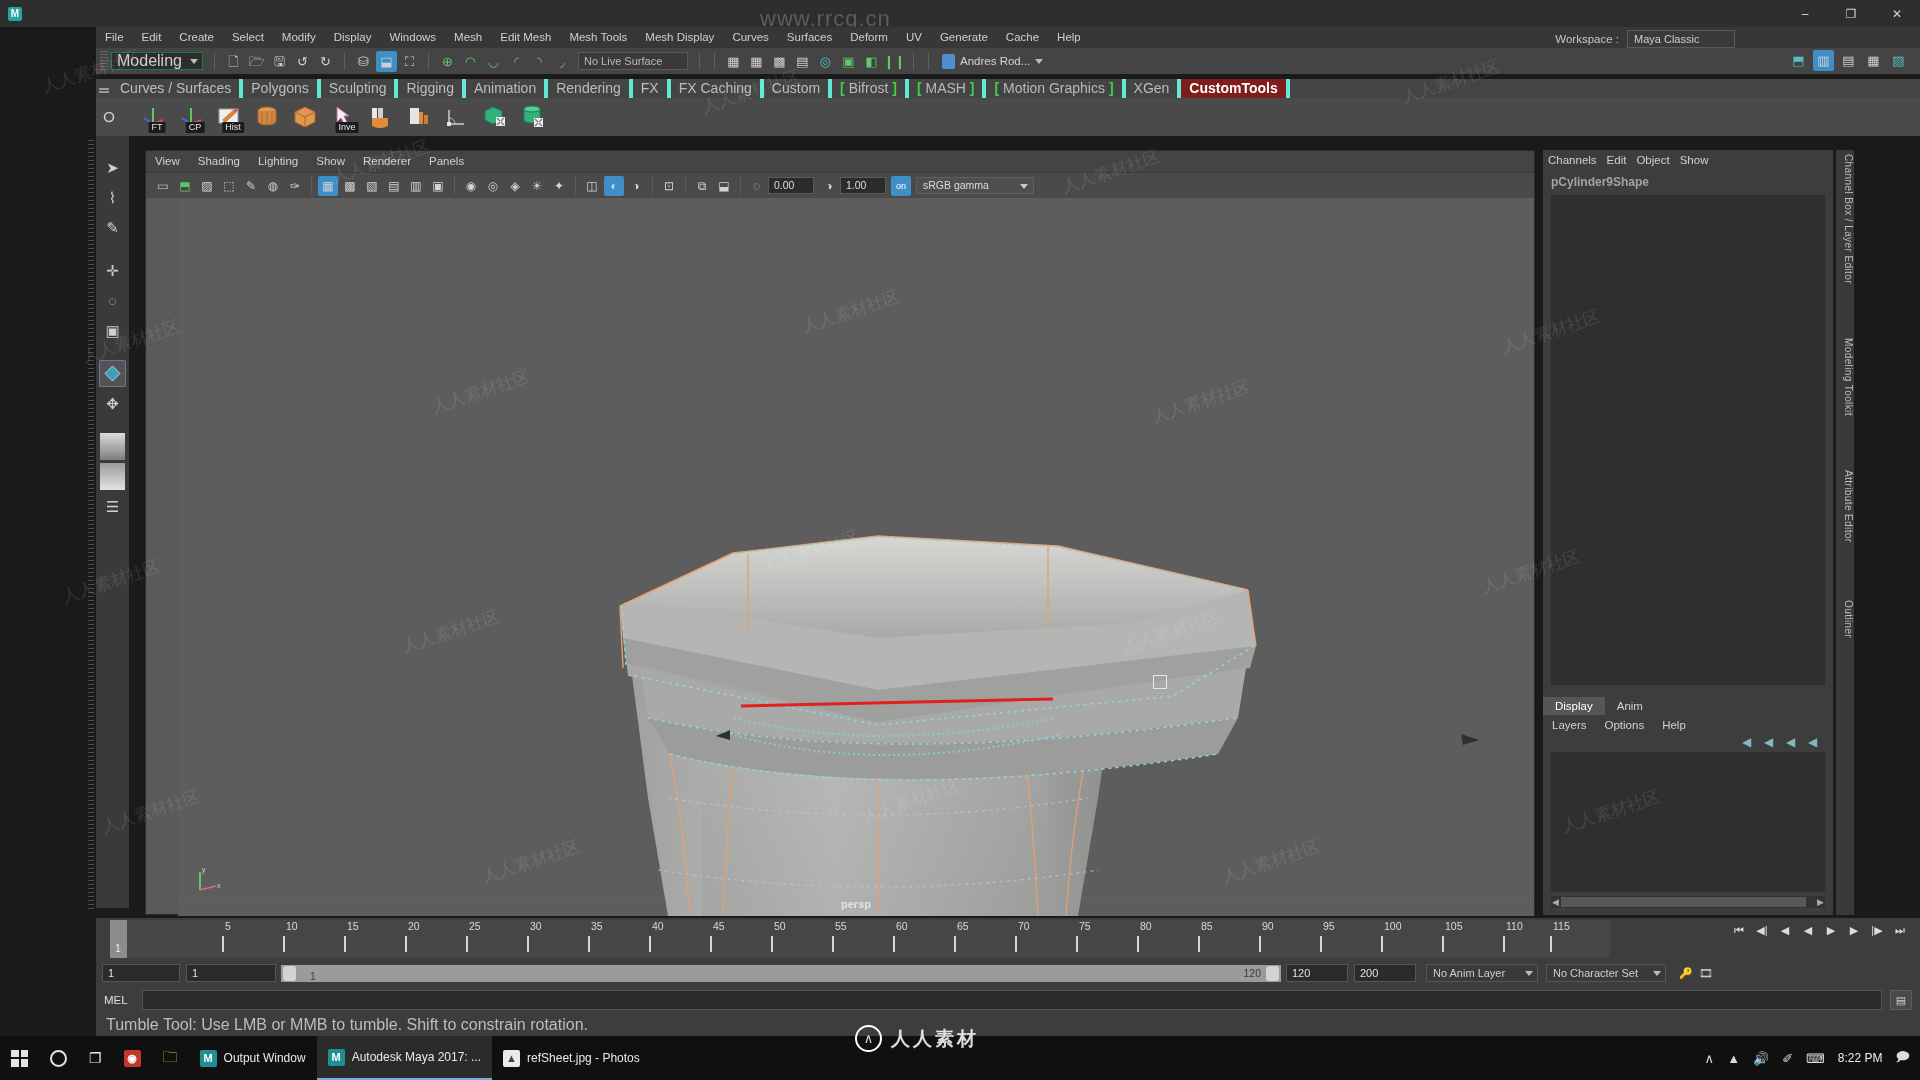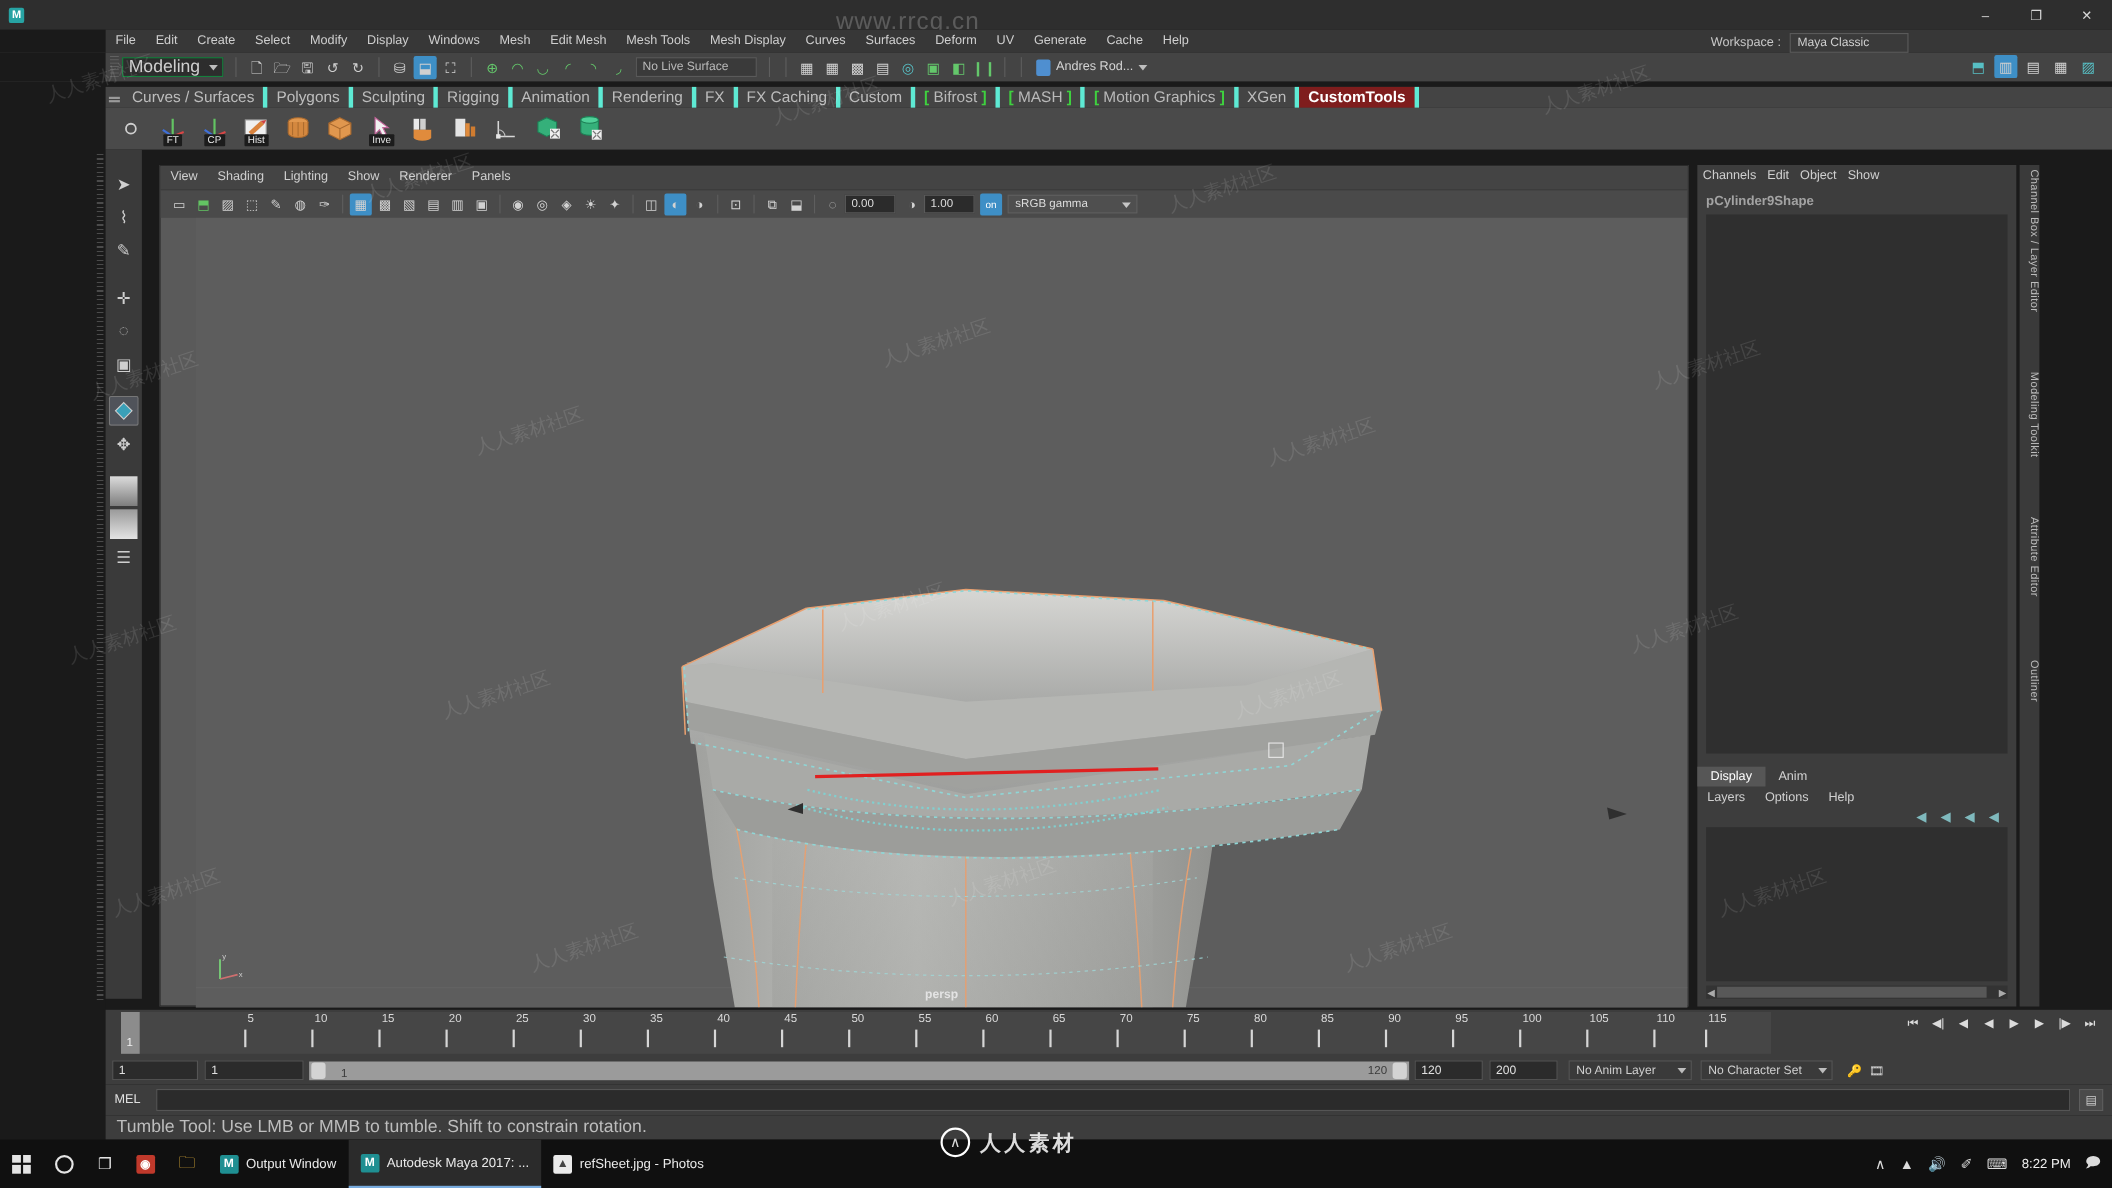--- a/index.html
+++ b/index.html
@@ -63,21 +63,21 @@
     box-shadow:0 3px 0 #9a9a9a; }
   .stab { font-size:14px; color:#bdbdbd; padding:0 8px; line-height:19px; border-right:4px solid #5eead4;
     white-space:nowrap; }
   .stab.active { background:#7f1d1d; color:#fff; font-weight:bold; }
   .stab.brk { color:#b9b9b9; }
   .brkg { color:#3fd13f; font-weight:bold; }
 
   .shelf-icons { position:absolute; left:96px; top:98px; width:1824px; height:38px;
     background:#4a4a4a; display:flex; align-items:center; padding-left:4px; }
   .sicon { width:34px; height:34px; margin:0 2px; position:relative; display:flex;
-    align-items:center; justify-content:center; flex:none; }
+    align-items:center; justify-content:flex-start; flex:none; }
   .sbadge { position:absolute; bottom:1px; left:50%; transform:translateX(-50%);
     background:#1c1c1c; color:#e6e6e6; font-size:9px; padding:0 3px; border-radius:1px;
     line-height:11px; white-space:nowrap; }
 
   
   .toolbox { position:absolute; left:96px; top:136px; width:33px; height:772px; background:#3a3a3a;
     display:flex; flex-direction:column; align-items:center; padding-top:18px; gap:3px; }
   .tbx { width:27px; height:27px; display:flex; align-items:center; justify-content:center;
     border-radius:2px; position:relative; }
   .tbx.sel { background:#50535a; box-shadow:inset 0 0 0 1px #777; }

